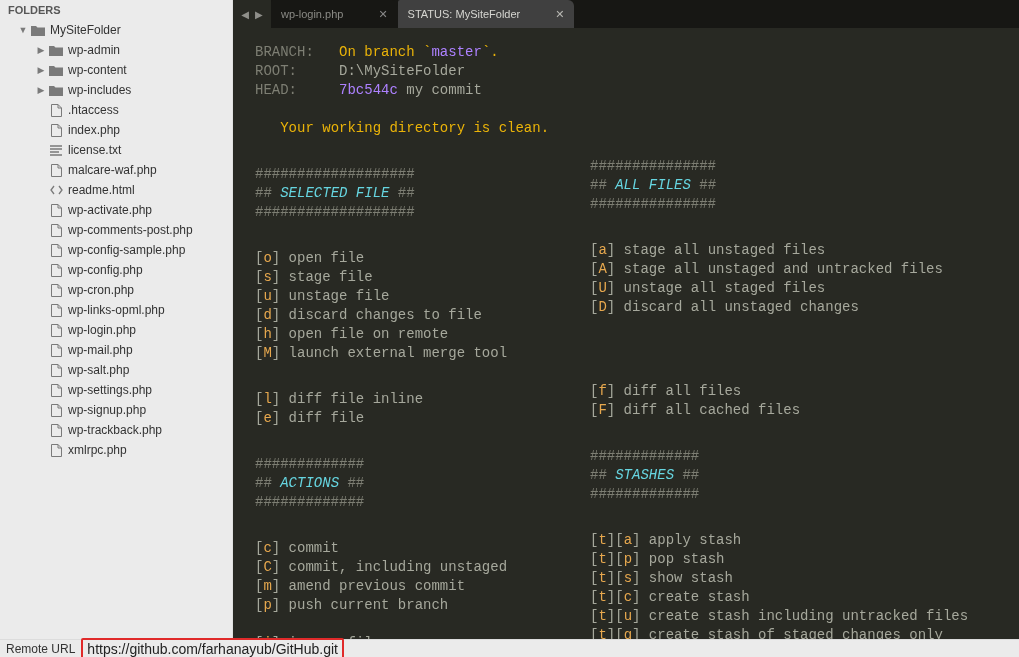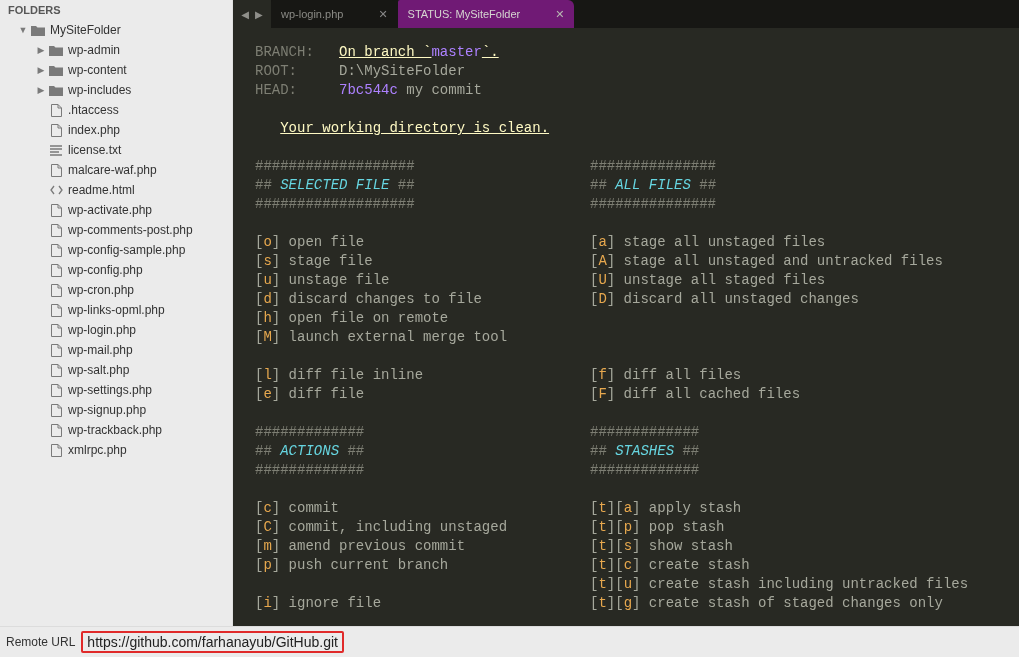--- a/index.html
+++ b/index.html
@@ -92,52 +92,52 @@
     padding: 0 10px;
     gap: 35px;
     color: #8a8a85;
     font-size: 11px;
     background: #171714;
     cursor: pointer;
     border-top-right-radius: 6px;
     border-top-left-radius: 2px;
   }
   .tab.active {
-    background: #701a75;
+    background: #404040;
     color: #d6d6d1;
   }
   .tab .close { font-size: 11px; color: #888; }
   .tab.active .close { color: #b7b7b2; }
 
   .content {
     flex: 1;
     padding: 15px 22px;
     font-family: Consolas, "Courier New", monospace;
     font-size: 14px;
     line-height: 19px;
     color: #a6a89c;
     white-space: pre;
     overflow: hidden;
   }
-  .white { color: #fef9c3; text-decoration: underline; }
+  .white { color: #eab308; }
   .purple { color: #ad81ff; }
   .teal { color: #66d5e0; font-style: italic; }
   .orange { color: #e7a84e; }
   .grey { color: #7d7e73; }
 
   .cols {
     display: flex;
   }
-  .col-left { width: 335px; }
+  .col-left { width: 335px; margin-top: 8px; }
   .col-right { flex: 1; }
   .colgap { height: 19px; }
 
   
   .statusbar {
-    height: 31px;
+    height: 18px;
     background: #ebebeb;
     display: flex;
     align-items: center;
     padding: 0 6px;
     font-size: 12px;
     gap: 6px;
     border-top: 1px solid #dcdcdc;
     color: #333;
   }
   .url-box {

